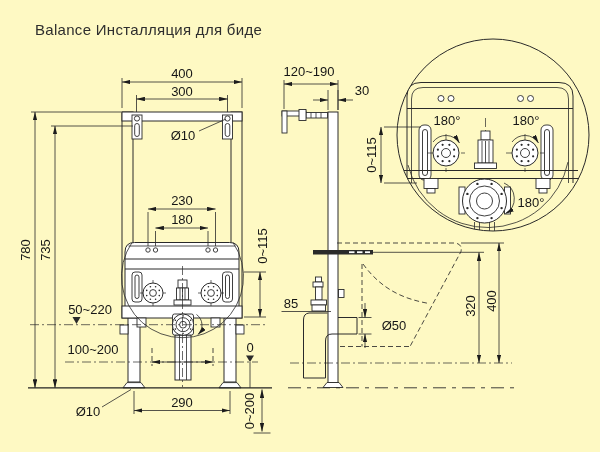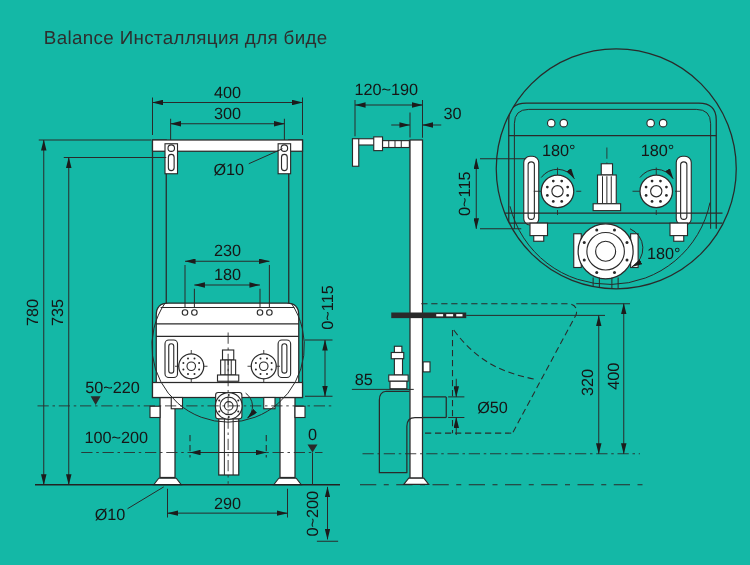--- a/index.html
+++ b/index.html
@@ -1,16 +1,16 @@
 <!DOCTYPE html>
 <html><head>
 <meta charset="utf-8">
 <style>
   html,body{margin:0;padding:0;background:#fff;}
-  .stage{width:600px;height:452px;position:relative;background:#14b8a6;overflow:hidden;
+  .stage{width:600px;height:452px;position:relative;background:#fef9c3;overflow:hidden;
          font-family:"Liberation Sans",sans-serif;}
   svg{display:block;}
   .ln{fill:none;stroke:#2a2a2a;stroke-width:1;}
   .lt{fill:none;stroke:#2a2a2a;stroke-width:.8;}
   .thk{fill:none;stroke:#222;stroke-width:1.3;}
   .wh{fill:#fff;stroke:#2a2a2a;stroke-width:1;}
   .whl{fill:#fff;stroke:#2a2a2a;stroke-width:.9;}
   .blk{fill:#2a2a2a;stroke:none;}
   .dd{fill:none;stroke:#2a2a2a;stroke-width:.7;stroke-dasharray:9 3 2 3;}
   .dsh{fill:none;stroke:#2a2a2a;stroke-width:.85;stroke-dasharray:5 3;}

